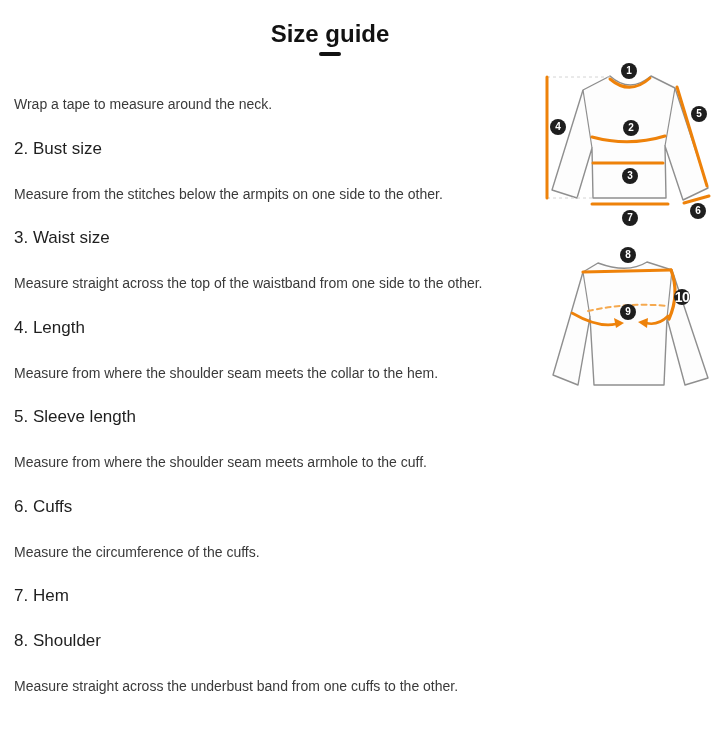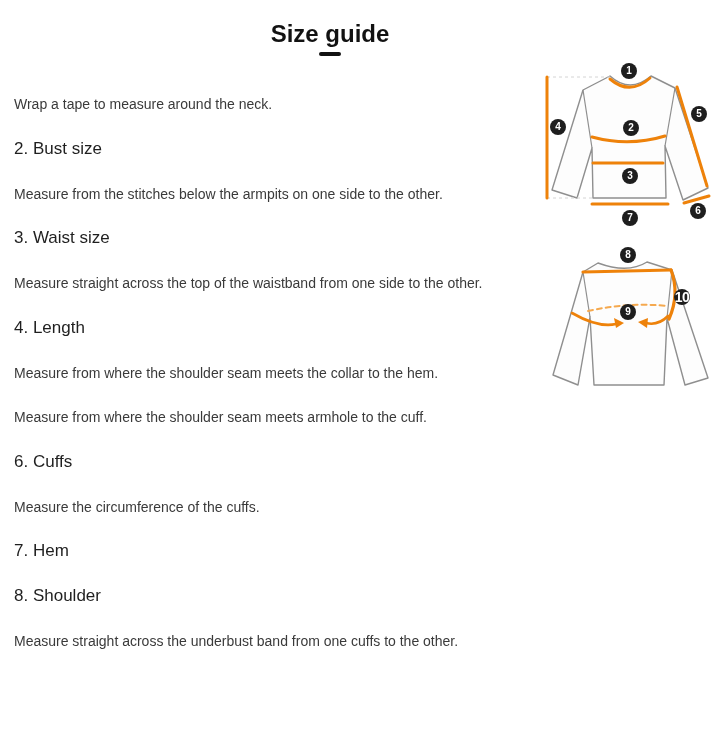--- a/index.html
+++ b/index.html
@@ -71,20 +71,21 @@
     </div>
     <div class="section">
       <h3 class="section-heading">3. Waist size</h3>
       <p class="section-body">Measure straight across the top of the waistband from one side to the other.</p>
     </div>
     <div class="section">
       <h3 class="section-heading">4. Length</h3>
       <p class="section-body">Measure from where the shoulder seam meets the collar to the hem.</p>
     </div>
     <div class="section">
+      <h3 class="section-heading">5. Sleeve length</h3>
       <p class="section-body">Measure from where the shoulder seam meets armhole to the cuff.</p>
     </div>
     <div class="section">
       <h3 class="section-heading">6. Cuffs</h3>
       <p class="section-body">Measure the circumference of the cuffs.</p>
     </div>
     <div class="section">
       <h3 class="section-heading">7. Hem</h3>
     </div>
     <div class="section">

